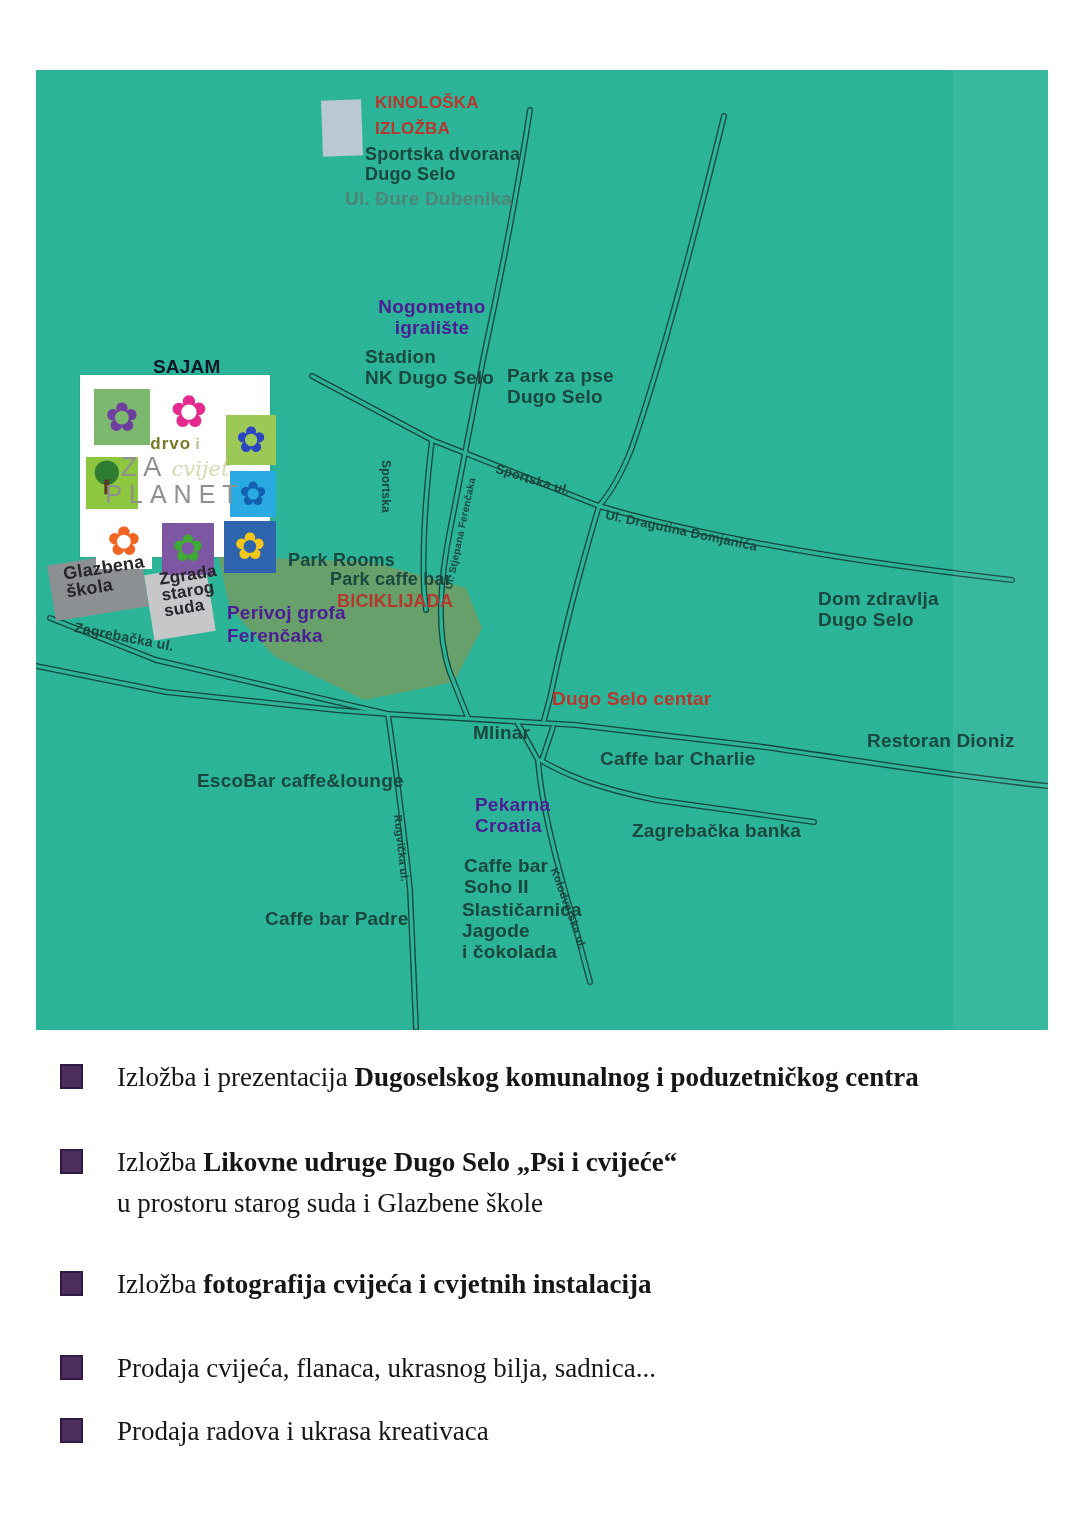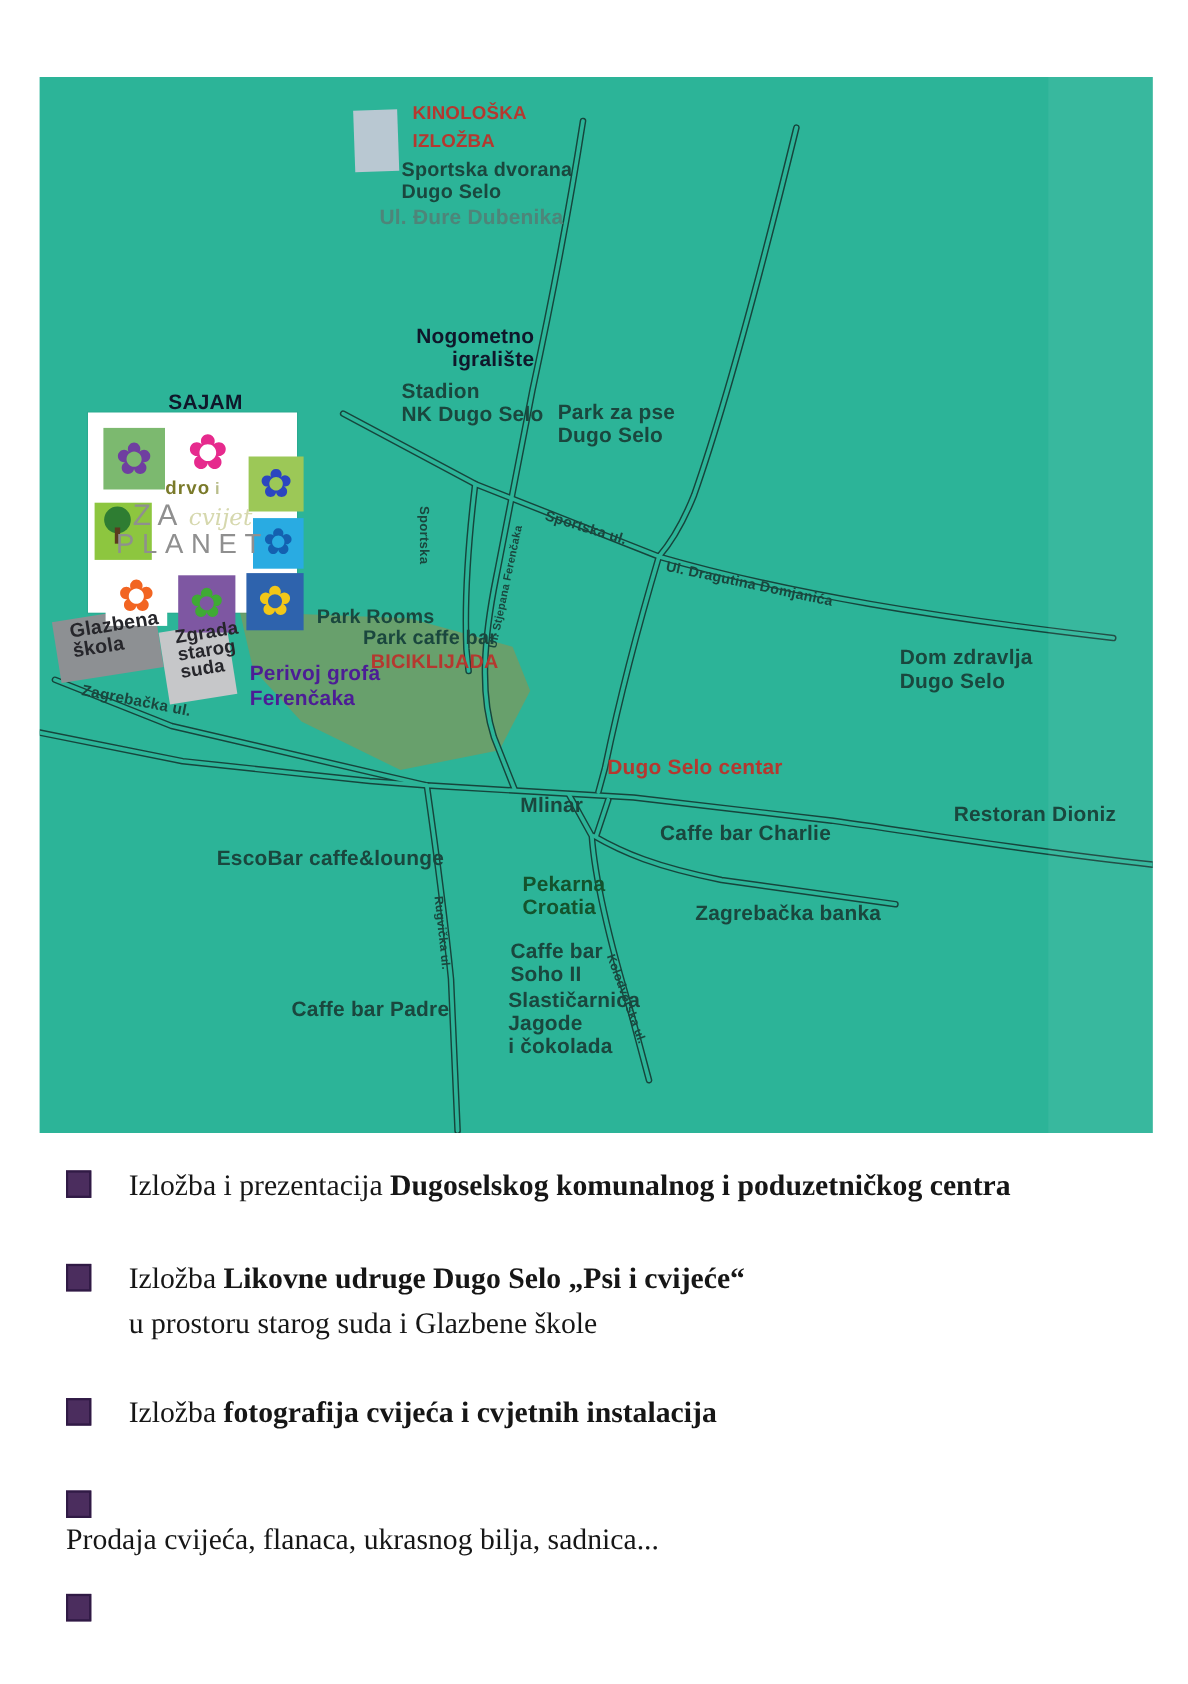--- a/index.html
+++ b/index.html
@@ -139,21 +139,21 @@
         <div>KINOLOŠKA</div>
         <div>IZLOŽBA</div>
       </div>
       <div class="map-label" style="left: 329px; top: 74px; font-size: 18px; color: rgb(26, 71, 62);">
         <div>Sportska dvorana</div>
         <div>Dugo Selo</div>
       </div>
       <div class="map-label" style="left: 309px; top: 118px; font-size: 19px; color: rgb(78, 133, 121); text-align: center;">
         <div>Ul. Đure Dubenika</div>
       </div>
-      <div class="map-label" style="left: 396px; top: 226px; font-size: 19px; color: #0f172a; text-align: right; transform: translateX(-50%);">
+      <div class="map-label" style="left: 396px; top: 226px; font-size: 19px; color: #4c1d95; text-align: center; transform: translateX(-50%);">
         <div>Nogometno</div>
         <div>igralište</div>
       </div>
       <div class="map-label" style="left: 329px; top: 276px; font-size: 19px; color: rgb(26, 71, 62);">
         <div>Stadion</div>
         <div>NK Dugo Selo</div>
       </div>
       <div class="map-label" style="left: 471px; top: 295px; font-size: 19px; color: rgb(26, 71, 62);">
         <div>Park za pse</div>
         <div>Dugo Selo</div>
@@ -210,21 +210,21 @@
       </div>
       <div class="map-label" style="left: 831px; top: 660px; font-size: 19px; color: rgb(26, 71, 62);">
         <div>Restoran Dioniz</div>
       </div>
       <div class="map-label" style="left: 564px; top: 678px; font-size: 19px; color: rgb(26, 71, 62);">
         <div>Caffe bar Charlie</div>
       </div>
       <div class="map-label" style="left: 161px; top: 700px; font-size: 19px; color: rgb(26, 71, 62);">
         <div>EscoBar caffe&amp;lounge</div>
       </div>
-      <div class="map-label" style="left: 439px; top: 725px; font-size: 19px; color: #14532d; line-height: 1.1;">
+      <div class="map-label" style="left: 439px; top: 725px; font-size: 19px; color: #4c1d95; line-height: 1.1;">
         <div>Pekarna</div>
         <div>Croatia</div>
       </div>
       <div class="map-label" style="left: 596px; top: 750px; font-size: 19px; color: rgb(26, 71, 62);">
         <div>Zagrebačka banka</div>
       </div>
       <div class="map-label" style="left: 428px; top: 786px; font-size: 19px; color: rgb(26, 71, 62); line-height: 1.1;">
         <div>Caffe bar</div>
         <div>Soho II</div>
       </div>
@@ -259,23 +259,26 @@
           <p><span>Izložba </span><b>Likovne udruge Dugo Selo „Psi i cvijeće“</b></p>
           <p class="line2">u prostoru starog suda i Glazbene škole</p>
         </div>
       </div>
       <div class="legend-item" style="margin-bottom: 44px;">
         <span class="bullet" style="background: rgb(75, 45, 94);"></span>
         <div class="legend-text">
           <p><span>Izložba </span><b>fotografija cvijeća i cvjetnih instalacija</b></p>
         </div>
       </div>
-      <div class="legend-item" style="margin-bottom: 24px; flex-direction: column;">
+      <div class="legend-item" style="margin-bottom: 24px;">
         <span class="bullet" style="background: rgb(75, 45, 94);"></span>
         <div class="legend-text">
           <p><span>Prodaja cvijeća, flanaca, ukrasnog bilja, sadnica...</span></p>
         </div>
       </div>
       <div class="legend-item" style="margin-bottom: 0px;">
         <span class="bullet" style="background: rgb(75, 45, 94);"></span>
+        <div class="legend-text">
+          <p><span>Prodaja radova i ukrasa kreativaca</span></p>
+        </div>
       </div>
     </div>
 </div>
 
 </body></html>

